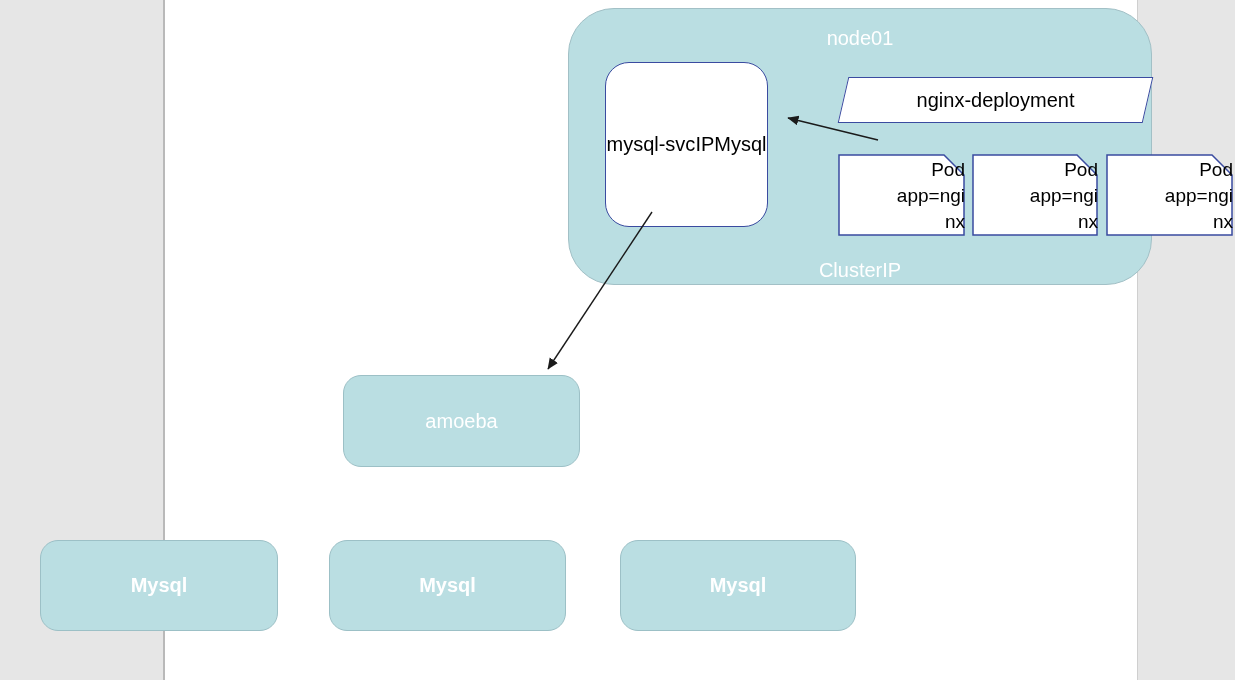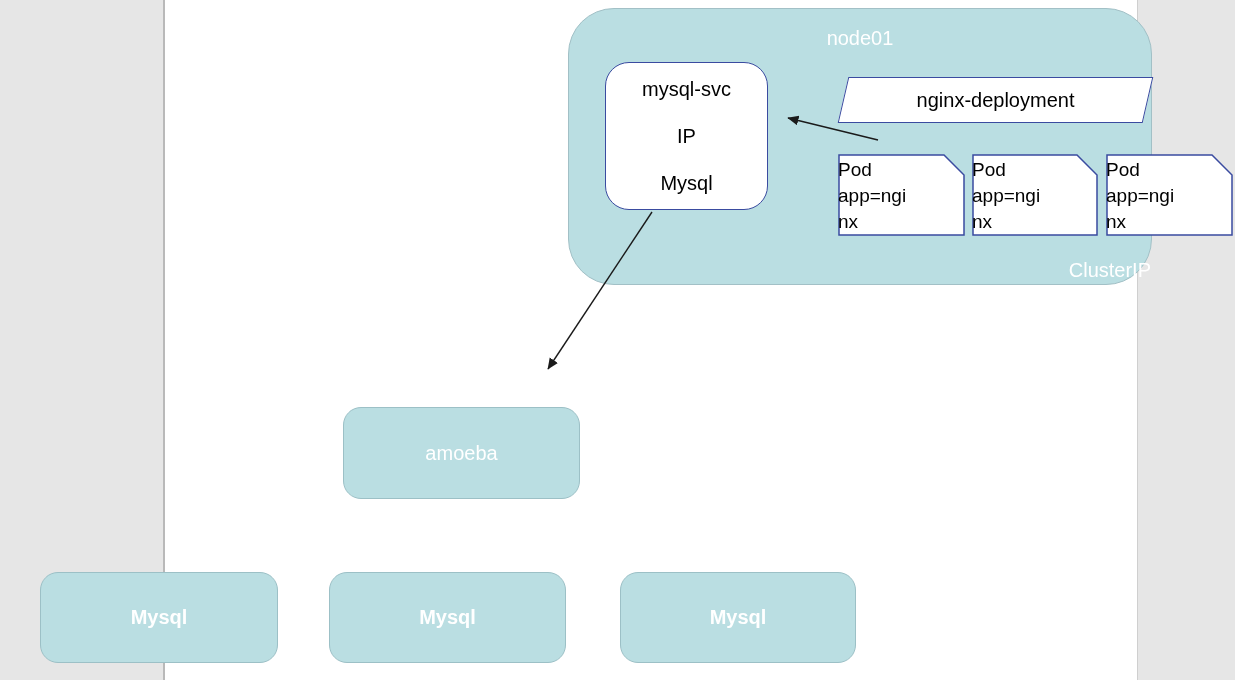--- a/index.html
+++ b/index.html
@@ -36,43 +36,41 @@
     position: absolute;
     left: 0; right: 0; top: 16px;
     text-align: center;
     color: #ffffff;
     font-size: 20px;
     line-height: 26px;
   }
   .node-footer {
     position: absolute;
     left: 0; right: 0; top: 248px;
-    text-align: right;
+    text-align: center;
     color: #ffffff;
     font-size: 20px;
     line-height: 26px;
   }
 
   
   .service-box {
     position: absolute;
     left: 605px; top: 62px;
-    width: 163px; height: 148px;
+    width: 163px; height: 165px;
     background: #ffffff;
     border: 1.5px solid #3a4ba0;
     border-radius: 24px;
     display: flex;
-    flex-direction: column;
     align-items: center;
     justify-content: center;
     color: #000000;
     font-size: 20px;
     line-height: 29px;
     text-align: center;
-    gap: 18px;
   }
 
   
   .deployment {
     position: absolute;
     left: 843px; top: 77px;
     width: 305px; height: 46px;
     background: #ffffff;
     border: 1.5px solid #3a4ba0;
     transform: skewX(-13deg);
@@ -92,42 +90,41 @@
   .pod {
     position: absolute;
     top: 154px;
     width: 127px; height: 82px;
   }
   .pod svg { position: absolute; left: 0; top: 0; }
   .pod .pod-text {
     position: absolute;
     inset: 0;
     padding-top: 3px;
-    text-align: left;
+    text-align: right;
     color: #000000;
     font-size: 19px;
     line-height: 26px;
     overflow: hidden;
   }
   .pod-1 { left: 838px; }
   .pod-2 { left: 972px; width: 126px; }
   .pod-3 { left: 1106px; }
 
   
   .teal-node {
     position: absolute;
     background: #badee2;
     border: 1px solid #9cc0c6;
     border-radius: 18px;
     display: flex;
     align-items: center;
     justify-content: center;
     color: #ffffff;
     font-size: 20px;
-    margin-top: 32px;
   }
   .amoeba { left: 343px; top: 375px; width: 237px; height: 92px; }
   .mysql  { top: 540px; height: 91px; font-weight: bold; }
   .mysql-1 { left: 40px;  width: 238px; }
   .mysql-2 { left: 329px; width: 237px; }
   .mysql-3 { left: 620px; width: 236px; }
 
   
   .arrows {
     position: absolute;

